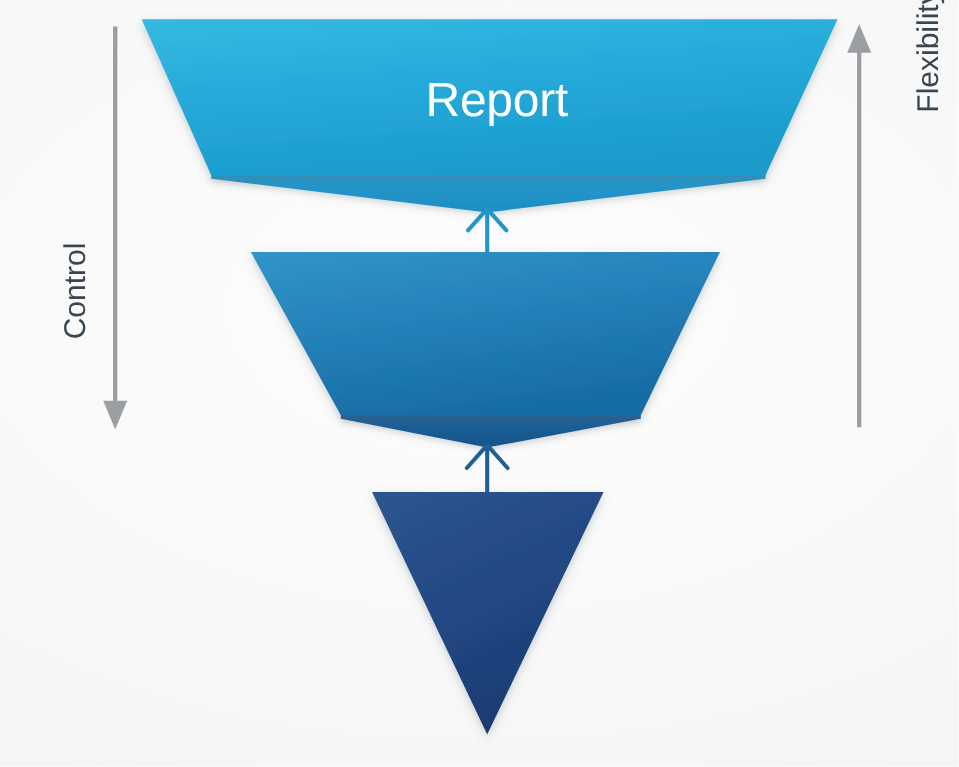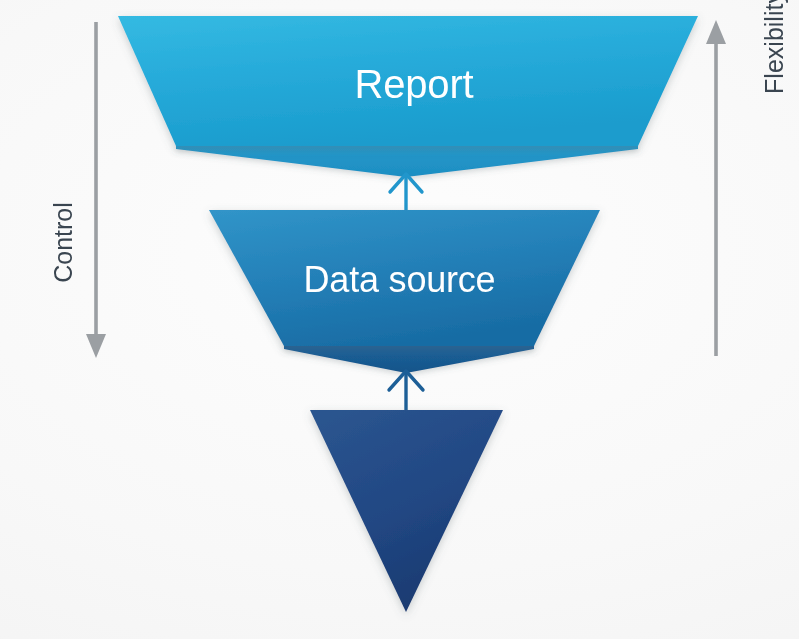--- a/index.html
+++ b/index.html
@@ -150,20 +150,19 @@
     </g>
 
     <g>
       <line x1="716" y1="356" x2="716" y2="35" stroke="#9b9fa3" stroke-width="3.6" stroke-linecap="butt"></line>
       <polygon points="716,20 706,44 726,44" fill="#9b9fa3"></polygon>
     </g>
   </svg>
 
   <div class="stage-label" id="label-report">Report</div>
 
-  <div class="stage-label" id="label-datasource">Data source</div>
 
 
   <div class="axis-label" id="axis-label-control">Control</div>
 
   <div class="axis-label" id="axis-label-flexibility">Flexibility</div>
 
 </div>
 
 </body></html>

